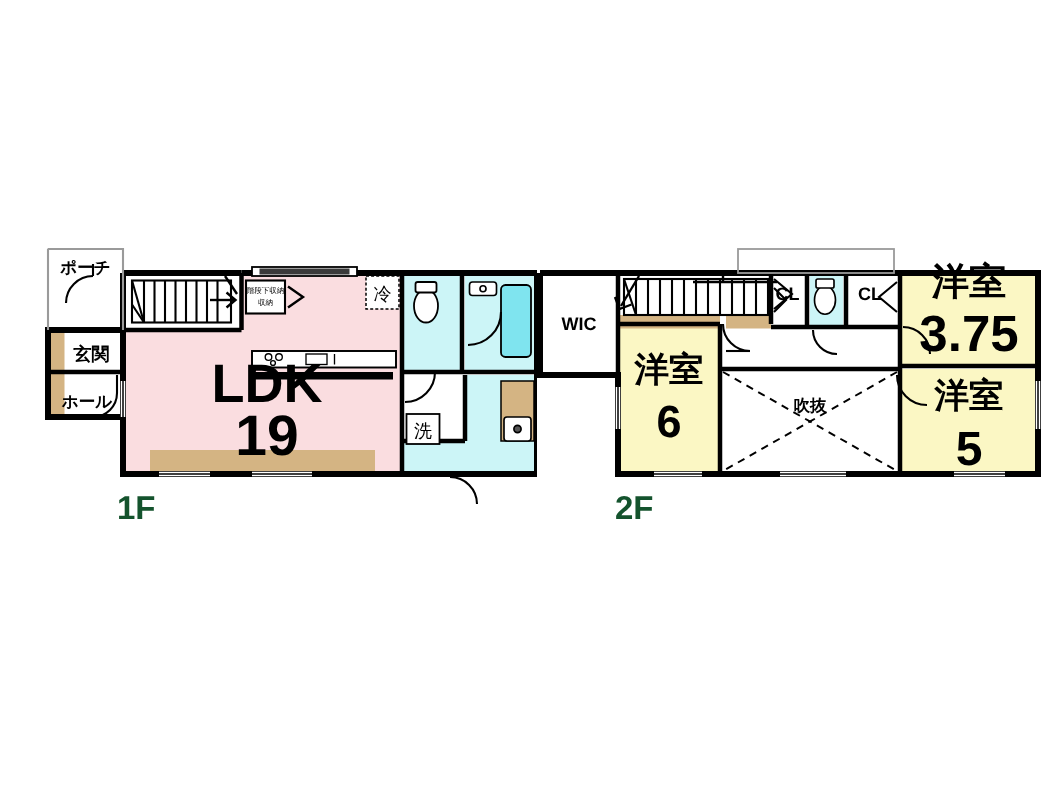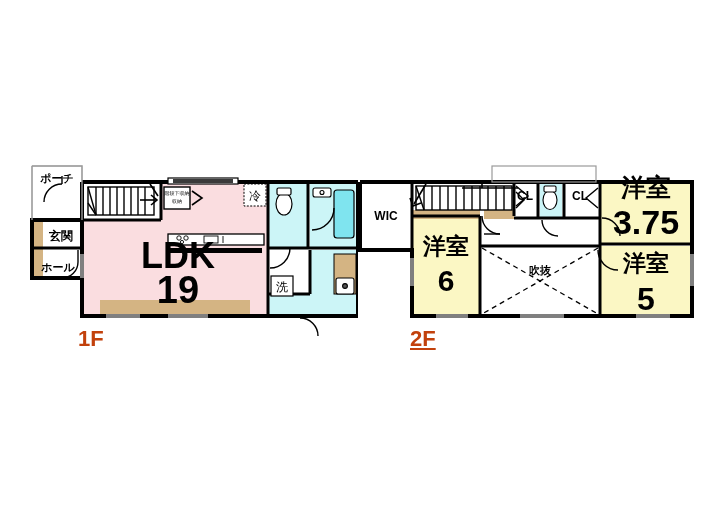--- a/index.html
+++ b/index.html
@@ -19,25 +19,25 @@
     position: absolute;
     left: 0; top: 0;
     width: 705px;
     height: 525px;
   }
   .floor-label {
     position: absolute;
     font-family: "Liberation Sans", sans-serif;
     font-weight: bold;
     font-size: 22px;
-    color: #c2410c;
+    color: #14532d;
     letter-spacing: 0px;
   }
   #label-1f { left: 78px; top: 326px; }
-  #label-2f { left: 410px; top: 326px; text-decoration: underline; }
+  #label-2f { left: 410px; top: 326px; }
   svg { display: block; }
 </style>
 </head>
 <body>
 
 <div id="plan-root">
 
   <svg id="svg-1f" width="340" height="190" viewBox="0 0 340 190" style="position:absolute; left:18px; top:158px;">
 
     <path d="M 64,62 L 143,62 L 143,24 L 250,24 L 250,158 L 64,158 Z" fill="#fadde0"></path>

